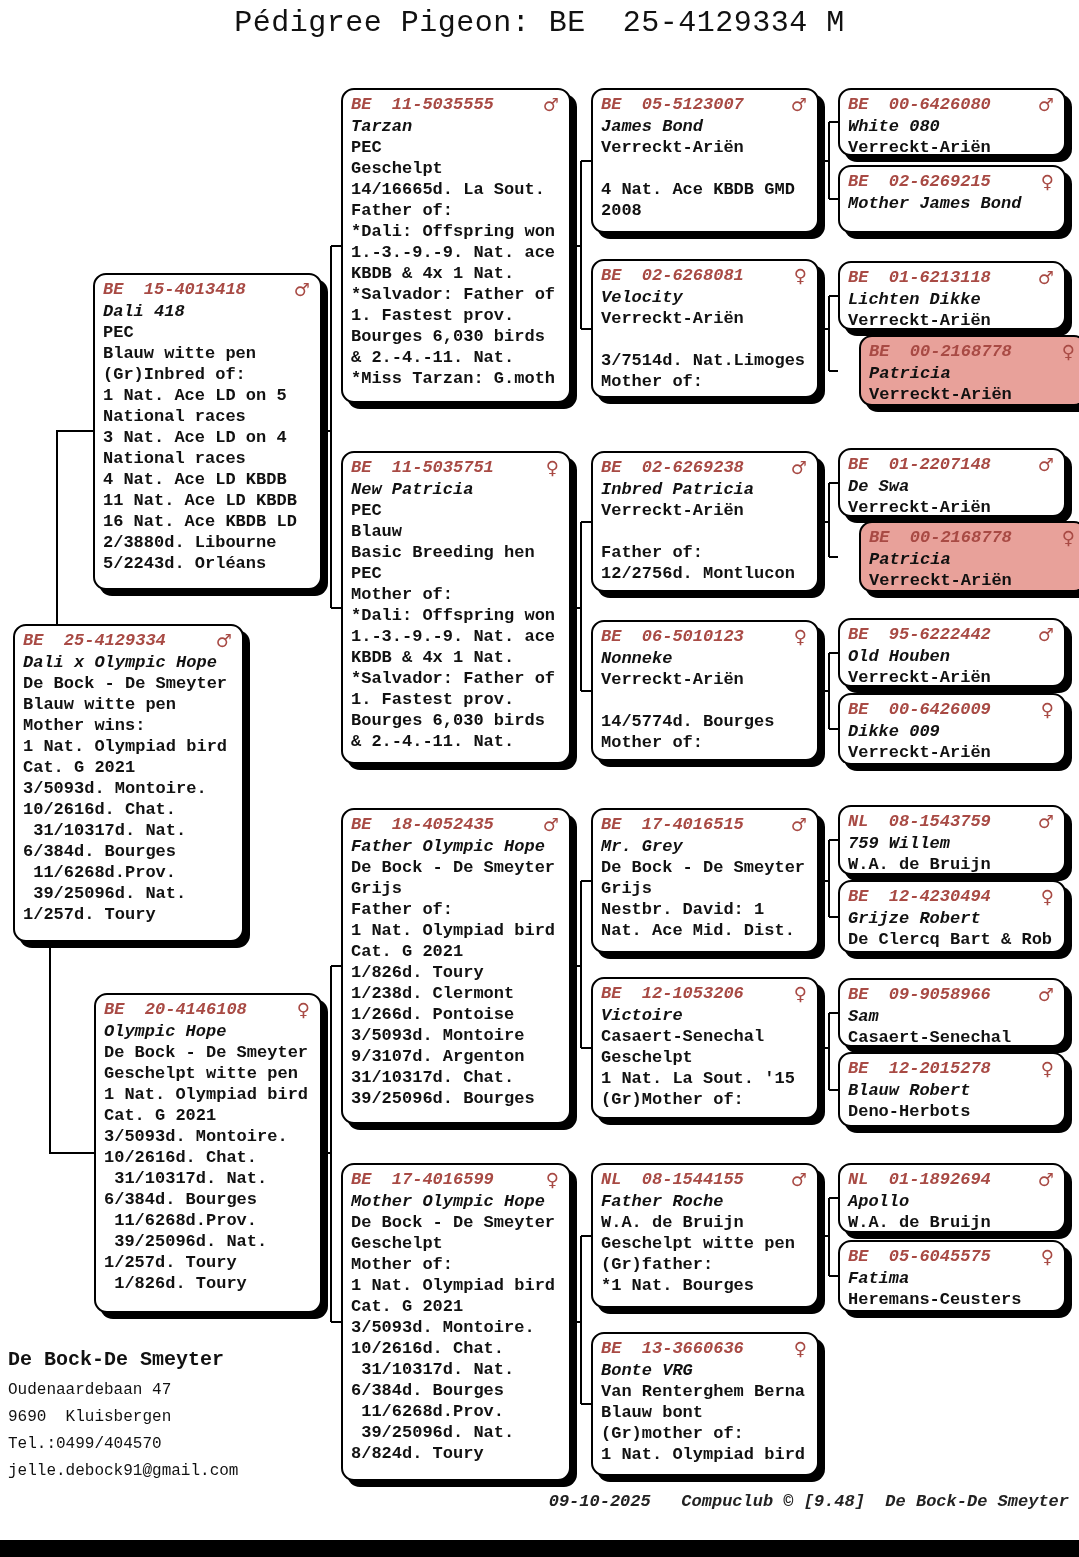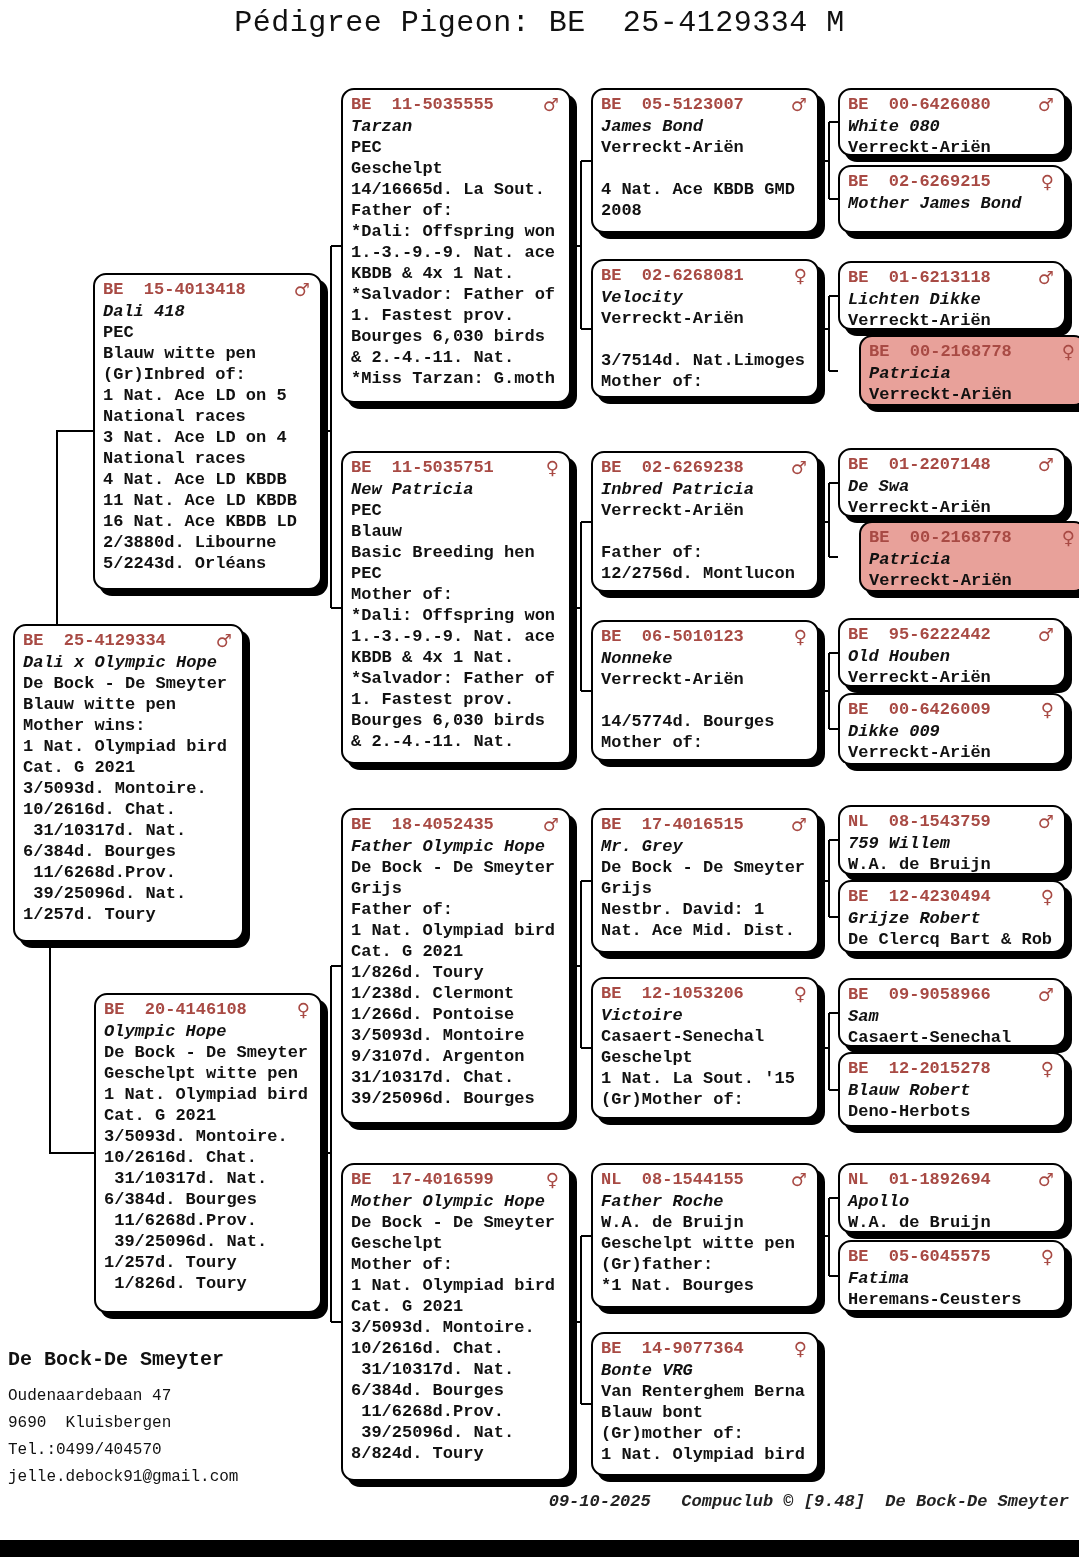--- a/index.html
+++ b/index.html
@@ -15,32 +15,32 @@
   }
   svg.wires{position:absolute;left:0;top:0;}
   .pbox{
     position:absolute;background:#fff;border:2px solid #000;border-radius:13px;
     box-shadow:6px 6px 0 0 #000;box-sizing:border-box;
     padding:2px 2px 0 6px;overflow:hidden;
   }
   .pbox.hl{background:var(--hl,#e8a19a);margin-left:21px;}
   .bhead{
     display:flex;justify-content:space-between;align-items:center;
-    padding:2px 8px 1px 2px;white-space:pre;
+    padding:2px 8px 1px 2px;white-space:pre;font-style:italic;
   }
   .ring{color:var(--red,#a84a44);font-weight:bold;font-size:17px;line-height:21px;}
   .sex{color:var(--red,#8b2a2a);font-weight:bold;font-size:18px;line-height:20px;
        font-family:"DejaVu Sans",sans-serif;}
   .bline{
     font-size:17px;line-height:21px;font-weight:bold;color:#111;
     white-space:pre;padding-left:2px;
   }
   .bname{font-style:italic;}
   .owner{position:absolute;left:8px;top:1348px;}
-  .owner-name{font-size:20px;font-weight:bold;color:#111;margin-bottom:12px;}
+  .owner-name{font-size:20px;font-weight:bold;color:#111;margin-bottom:6px;}
   .owner-line{font-size:16px;color:#111;line-height:27px;white-space:pre;}
   .credit{
     position:absolute;right:10px;top:1492px;font-size:17px;font-weight:bold;
     font-style:italic;color:#222;white-space:pre;
   }
   .bottom-bar{position:absolute;left:0;bottom:0;width:1079px;height:17px;background:#000;}
 </style>
 </head>
 <body style="--red: #a84a44; --hl: #e8a19a;">
 
@@ -229,21 +229,21 @@
   </div>
 <div class="pbox" style="left:591px;top:1163px;width:228px;height:145px">
     <div class="bhead"><span class="ring">NL  08-1544155</span><span class="sex">♂</span></div>
     <div class="bline bname">Father Roche</div>
     <div class="bline">W.A. de Bruijn</div>
     <div class="bline">Geschelpt witte pen</div>
     <div class="bline">(Gr)father:</div>
     <div class="bline">*1 Nat. Bourges</div>
   </div>
 <div class="pbox" style="left:591px;top:1332px;width:228px;height:144px">
-    <div class="bhead"><span class="ring">BE  14-9077364</span><span class="sex">♀</span></div>
+    <div class="bhead"><span class="ring">BE  13-3660636</span><span class="sex">♀</span></div>
     <div class="bline bname">Bonte VRG</div>
     <div class="bline">Van Renterghem Berna</div>
     <div class="bline">Blauw bont</div>
     <div class="bline">(Gr)mother of:</div>
     <div class="bline">1 Nat. Olympiad bird</div>
   </div>
 
 <div class="pbox" style="left:838px;top:88px;width:228px;height:68px">
     <div class="bhead"><span class="ring">BE  00-6426080</span><span class="sex">♂</span></div>
     <div class="bline bname">White 080</div>

